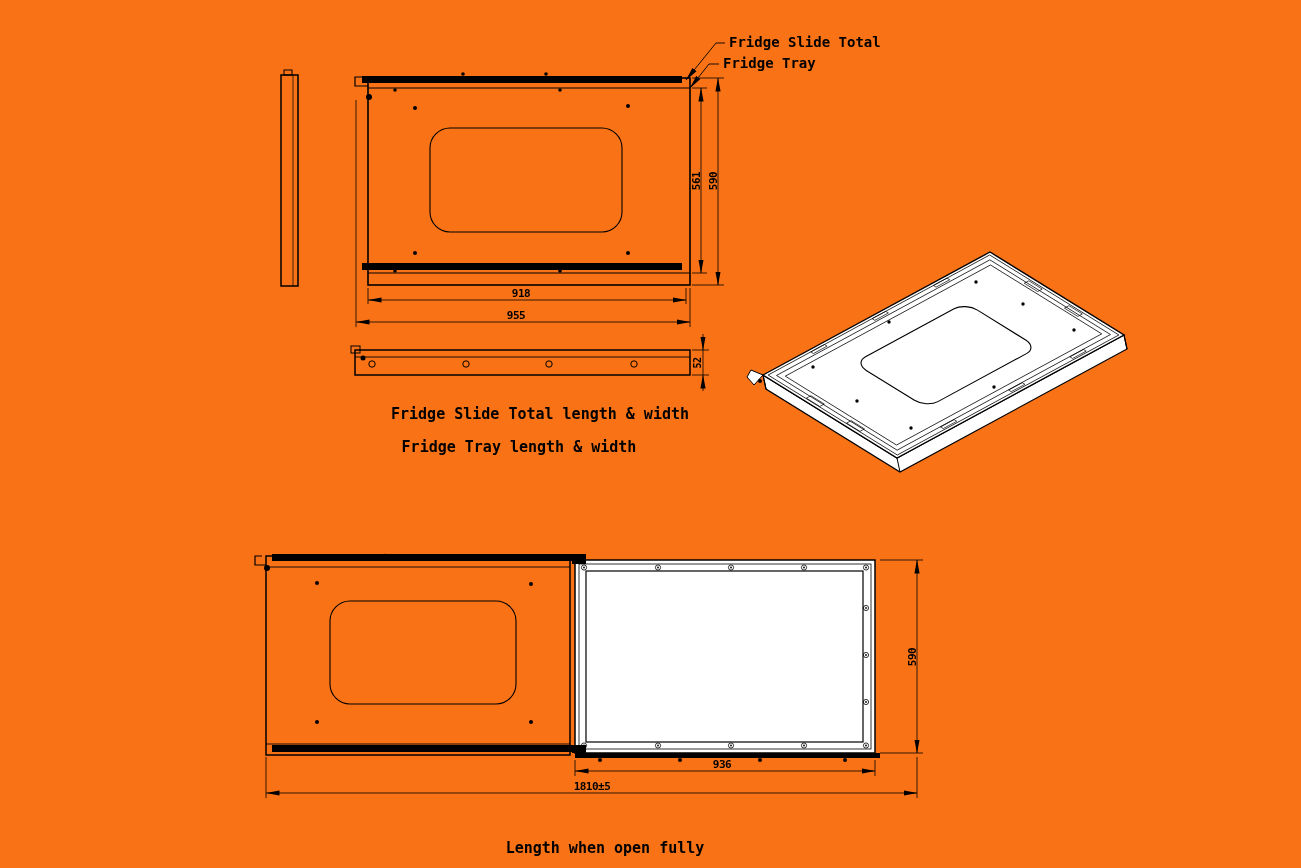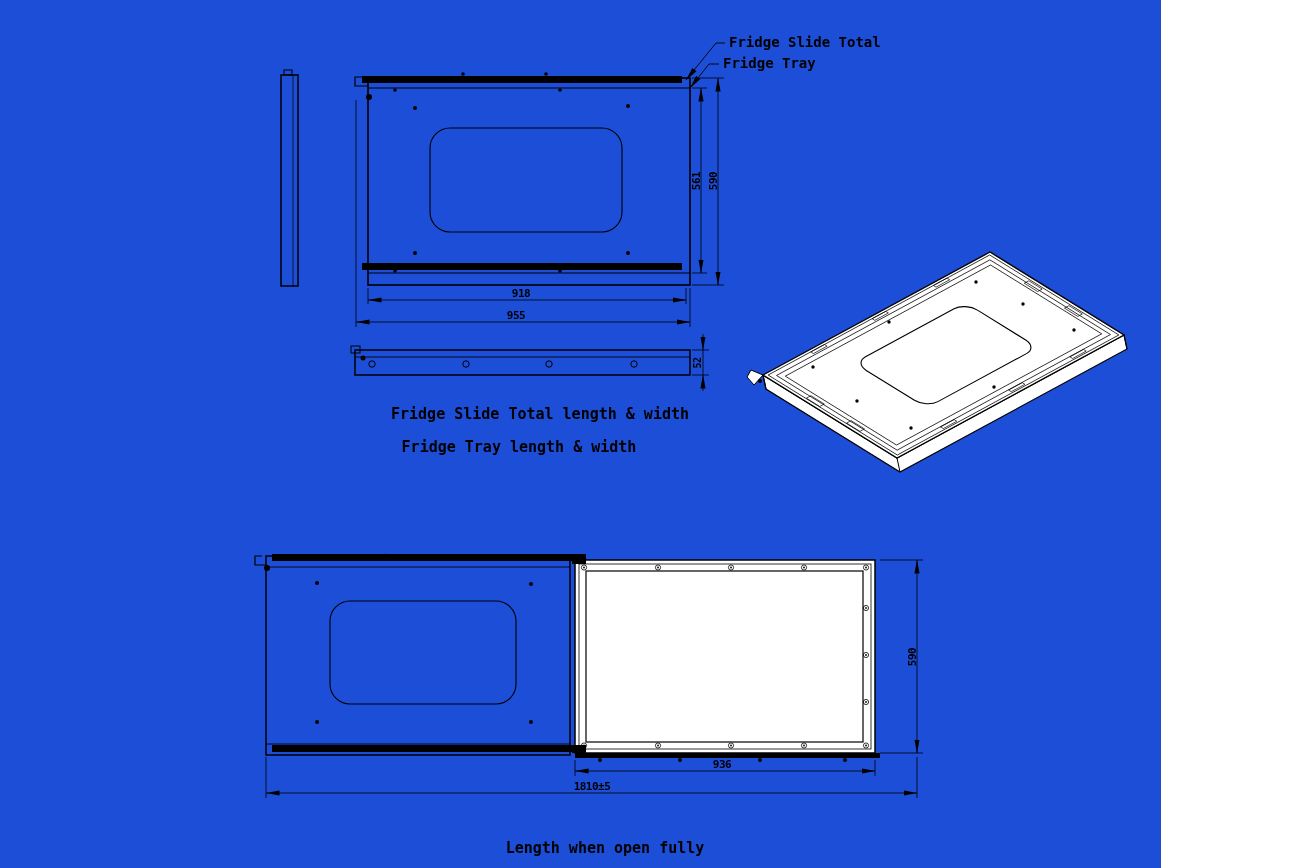--- a/index.html
+++ b/index.html
@@ -1,16 +1,16 @@
 <!DOCTYPE html>
 <html><head>
 <meta charset="utf-8">
 <style>
   html,body{margin:0;padding:0;background:#ffffff;}
-  .page{width:1161px;height:868px;background:#1d4ed8;position:relative;overflow:hidden;}
+  .page{width:1301px;height:868px;background:#f97316;position:relative;overflow:hidden;}
   svg{display:block;font-family:"DejaVu Sans Mono","Liberation Mono",monospace;}
   text{fill:#000;font-weight:bold;}
   .dimtxt{font-size:11px;letter-spacing:-0.5px;}
   .dimtxt-sm{font-size:10px;letter-spacing:-0.5px;}
   .callout{font-size:14px;}
   .caption{font-size:15px;}
   .caption-lg{font-size:15px;}
 </style>
 </head>
 <body>

